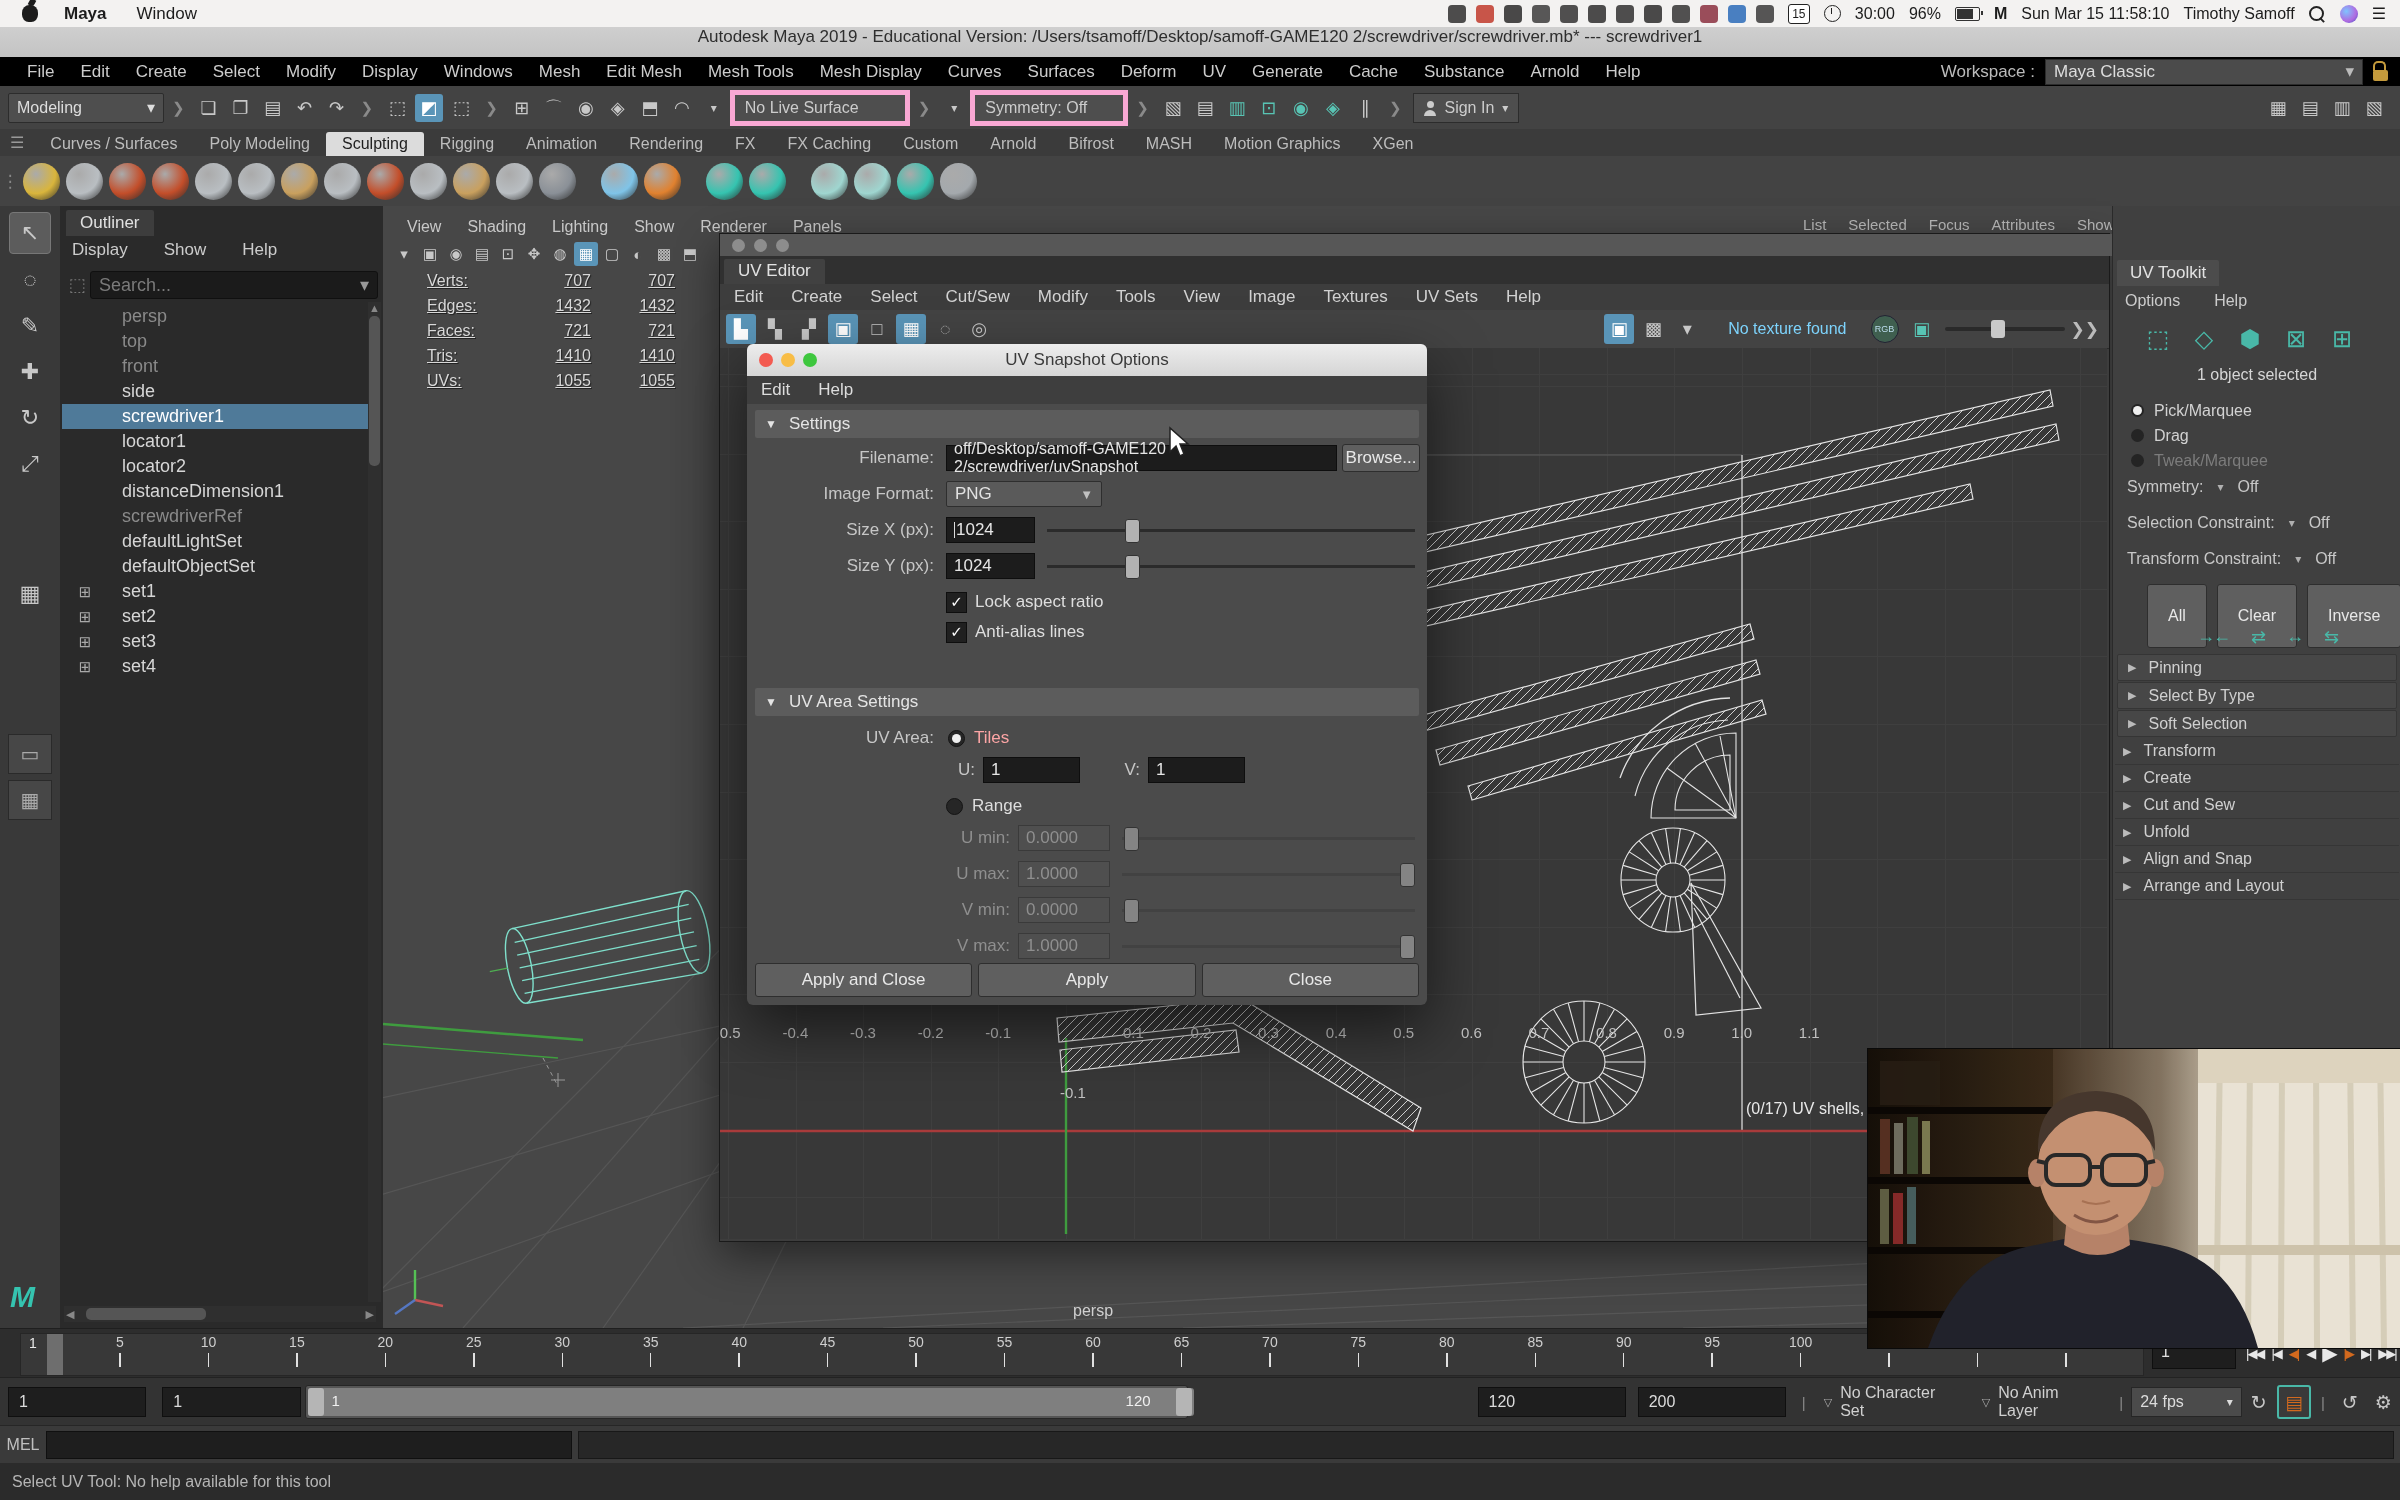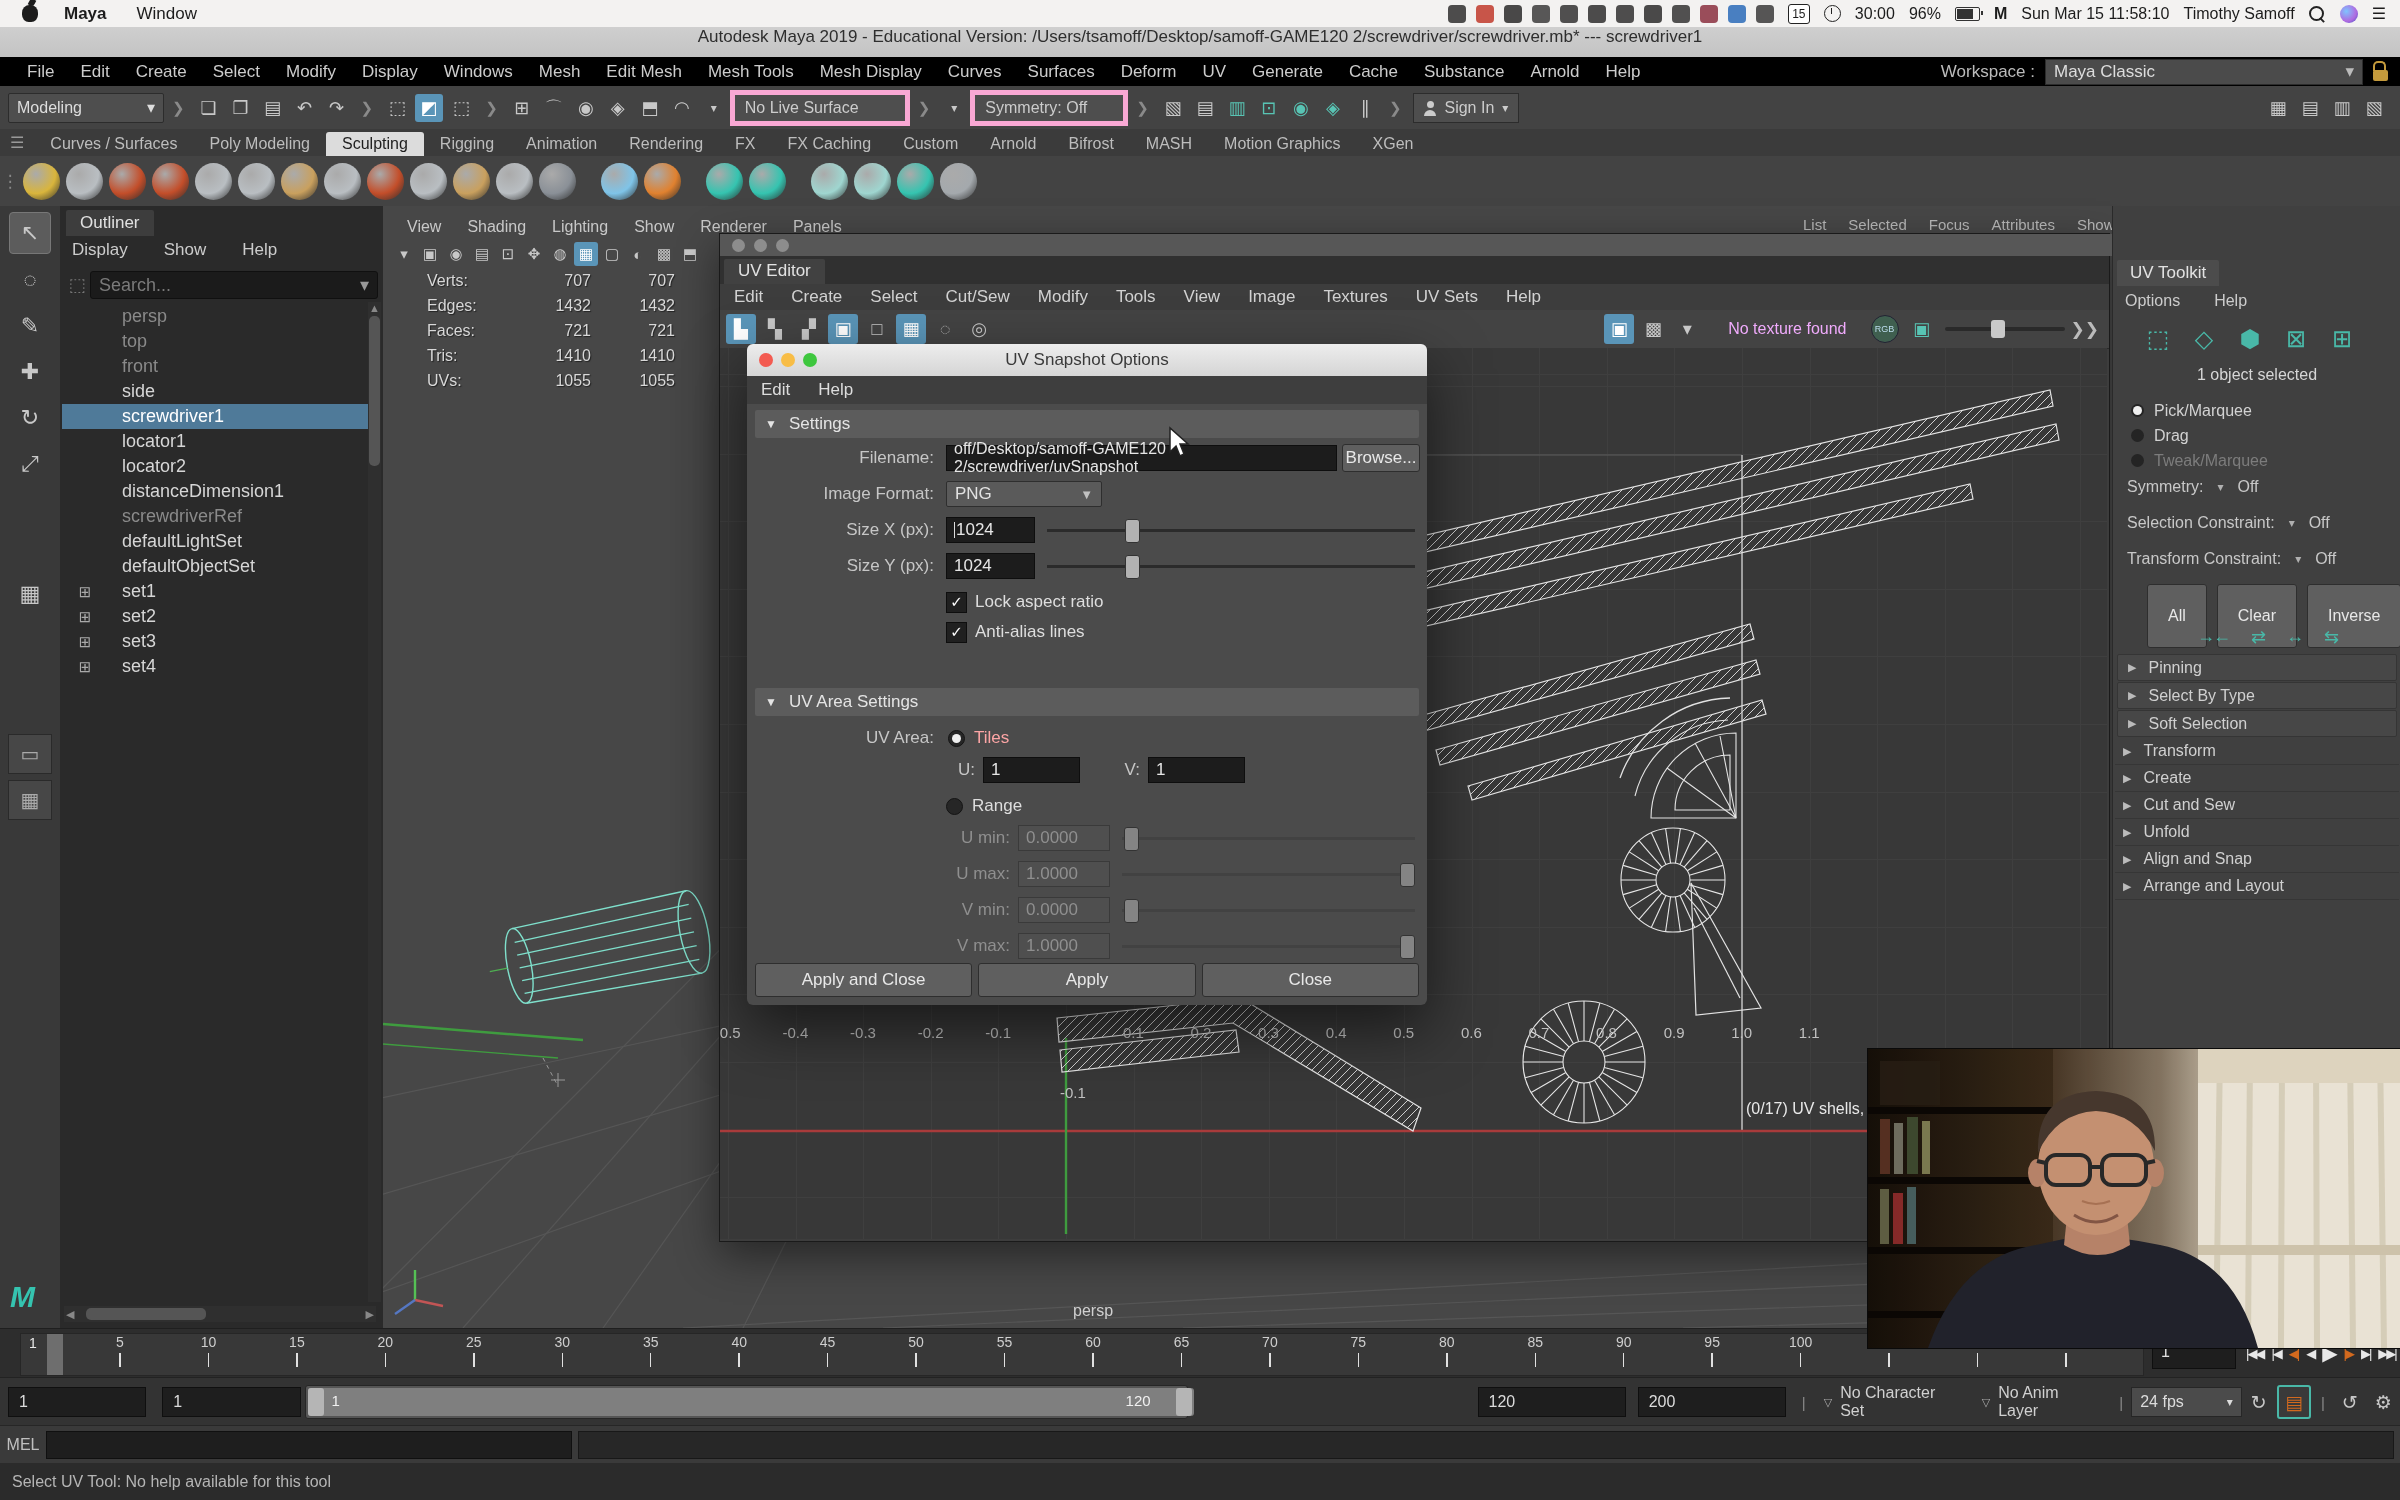--- a/index.html
+++ b/index.html
@@ -100,39 +100,39 @@
   #oscroll .up{position:absolute;top:0;left:0;width:13px;text-align:center;color:#888;font-size:11px;}
   #ohscroll{position:absolute;left:4px;bottom:6px;width:312px;height:16px;background:#2f2f2f;display:flex;align-items:center;color:#888;font-size:11px;}
   #ohscroll .thumb{width:120px;height:12px;background:#555;border-radius:5px;margin-left:12px;}
   #ohscroll .larr{margin-left:2px}#ohscroll .rarr{margin-left:auto;margin-right:2px}
 
   
   #viewport{left:383px;top:206px;width:1729px;height:1122px;background:#474747;overflow:hidden;}
   #vpmenus{position:absolute;left:24px;top:12px;display:flex;gap:26px;color:#c8c8c8;font-size:16px;}
   #vpicons{position:absolute;left:8px;top:36px;display:flex;}
   #vpicons .ic{width:24px;height:24px;font-size:15px;margin:0 1px;}
-  #hud{position:absolute;left:44px;top:62px;font-size:16px;color:#d8d8d8;text-shadow:1px 1px 1px #222;}
+  #hud{position:absolute;left:44px;top:62px;font-size:16px;color:#d8d8d8;text-shadow:1px 1px 1px #222;text-decoration:underline;}
   #hud .hrow{display:flex;height:25px;align-items:center;}
   #hud .hl{width:80px;}
   #hud .v1,#hud .v2{width:84px;text-align:right;}
   #persplabel{position:absolute;left:690px;top:1096px;color:#d0d0d0;font-size:16px;}
   #aemenus{position:absolute;left:1420px;top:10px;display:flex;gap:22px;color:#b8b8b8;font-size:15px;}
 
   
   #uvwin{left:719px;top:233px;width:1389px;height:1007px;background:#3d3d3d;border:1px solid #1a1a1a;box-shadow:0 14px 40px rgba(0,0,0,.45);}
   #uvchrome{position:absolute;left:0;top:0;width:100%;height:22px;background:#575757;display:flex;align-items:center;gap:9px;padding-left:12px;}
   #uvchrome i{width:13px;height:13px;border-radius:50%;background:#8d8d8d;}
   #uvtabrow{position:absolute;left:0;top:22px;width:100%;height:28px;background:#303030;}
   #uvtabrow .wtab{position:absolute;left:4px;top:3px;background:#414141;color:#e2e2e2;padding:2px 14px 4px;font-size:17px;border-radius:2px 2px 0 0;}
   #uvmenus{position:absolute;left:0;top:50px;width:100%;height:26px;background:#3d3d3d;display:flex;gap:0;align-items:center;font-size:17px;color:#d2d2d2;}
   #uvmenus span{padding:0 14px;}
   #uvtools{position:absolute;left:0;top:76px;width:100%;height:38px;background:#434343;border-bottom:1px solid #2a2a2a;display:flex;align-items:center;}
   #uvtools .ic{width:30px;height:30px;font-size:18px;}
   #uvtools .right{margin-left:auto;display:flex;align-items:center;gap:6px;padding-right:10px;}
-  #uvtools .ntf{color:#f0abfc;margin:0 18px;font-size:16px;}
+  #uvtools .ntf{color:#7dd3fc;margin:0 18px;font-size:16px;}
   #uvtools .rgb{width:26px;height:26px;border-radius:50%;background:#3f5f4f;color:#bde;display:flex;align-items:center;justify-content:center;font-size:9px;border:1px solid #223;}
   #uvtools .slider{width:120px;height:4px;background:#2a2a2a;border-radius:2px;position:relative;}
   #uvtools .slider i{position:absolute;left:46px;top:-7px;width:14px;height:18px;background:#c9c9c9;border-radius:3px;}
   #uvcanvas{position:absolute;left:0;top:114px;width:1387px;height:891px;background:#383838;overflow:hidden;
      background-image:repeating-linear-gradient(to right,#3f3f3f 0 1px,transparent 1px 67.6px),repeating-linear-gradient(to bottom,#3f3f3f 0 1px,transparent 1px 67.6px);
      background-position:8px 0,0 38px;}
   #axislabels{position:absolute;left:-26px;top:676px;display:flex;width:1160px;}
   #axislabels span{width:67.6px;text-align:center;font-size:15px;color:#c0c0c0;}
   #negv{position:absolute;left:340px;top:736px;font-size:15px;color:#c0c0c0;}
   #shellstatus{position:absolute;left:1026px;top:752px;font-size:16px;color:#e8e8e8;white-space:nowrap;}

